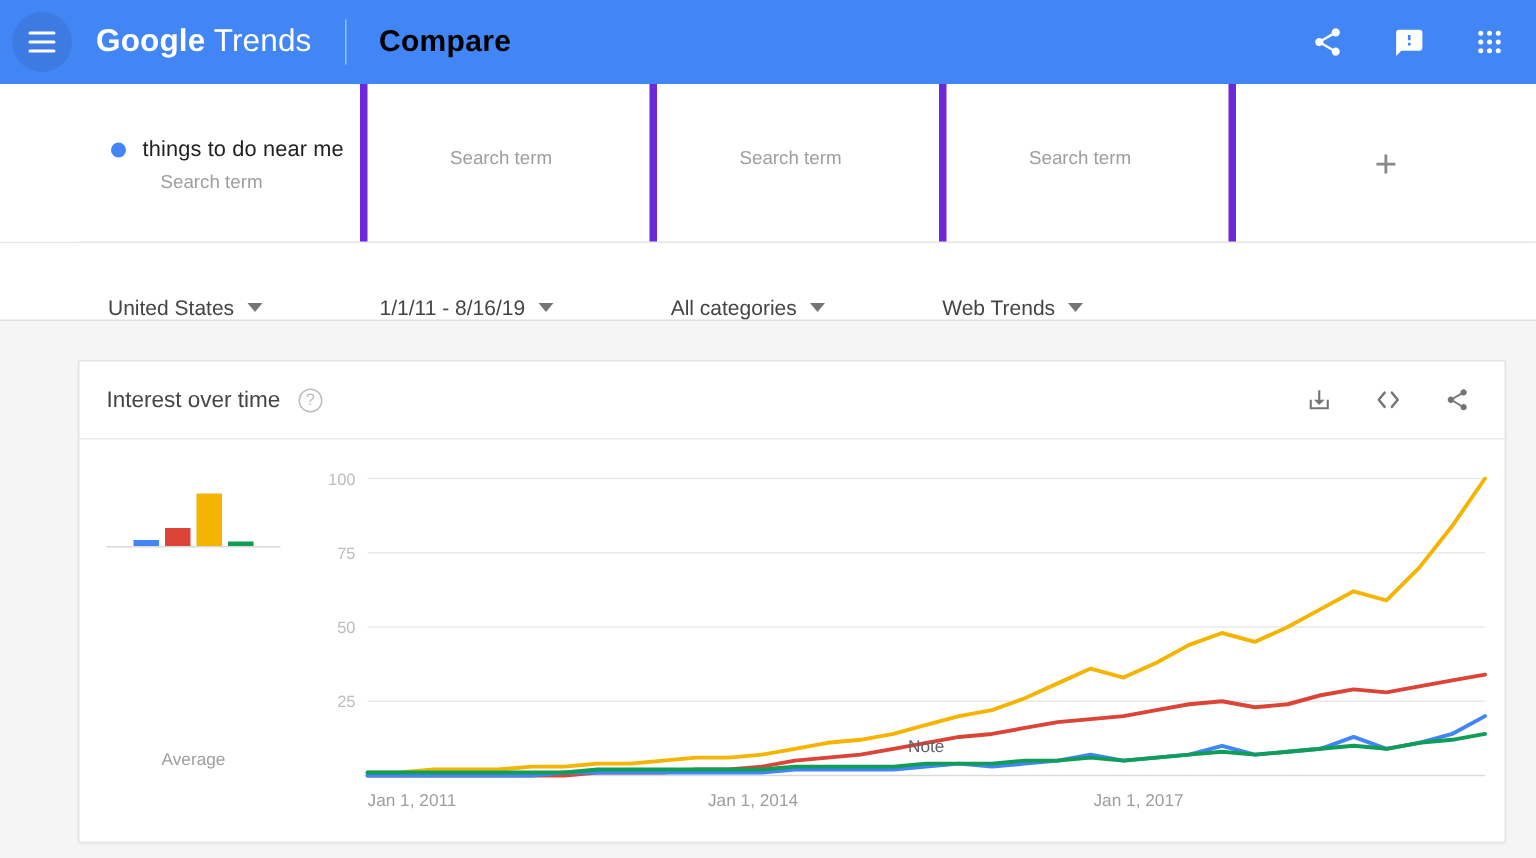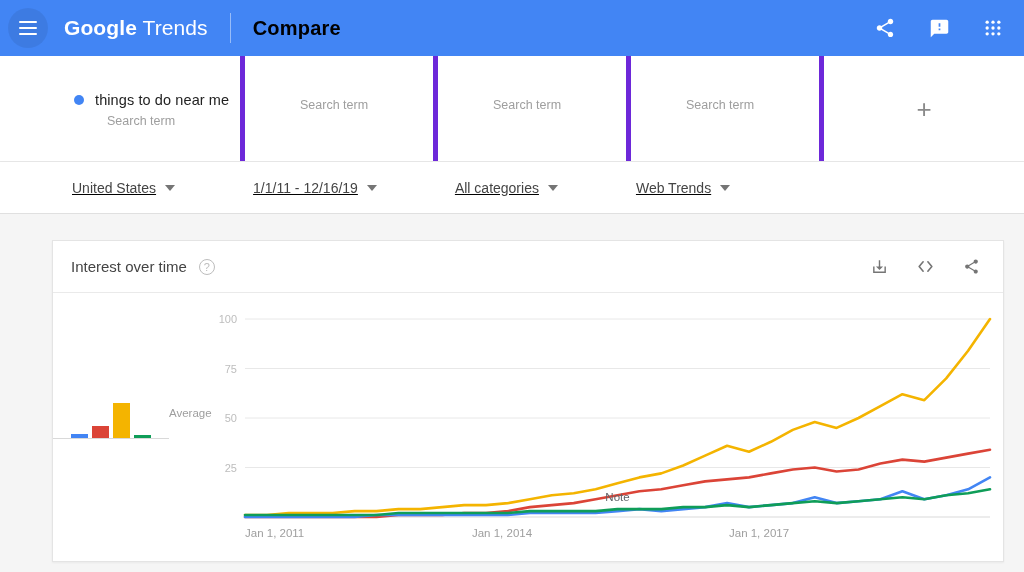--- a/index.html
+++ b/index.html
@@ -53,24 +53,23 @@
   .term-sub { font-size: 12.5px; color: #9e9e9e; margin-top: 6px; margin-left: 33px; }
   .add-card {
     width: 200px; flex: 0 0 200px;
     display: flex; align-items: center; justify-content: center;
     cursor: pointer;
   }
   .plus { color: #8a8a8a; font-size: 26px; line-height: 1; font-weight: 300; }
 
   
   .filters {
-    background: #fff; height: 52px; display: flex; align-items: center;
+    background: #fff; height: 52px; display: flex; align-items: flex-end;
     padding-left: 72px; border-bottom: 1px solid #e0e0e0;
     box-shadow: 0 1px 3px rgba(0,0,0,.06);
-    text-decoration: underline;
   }
   .filter {
     display: flex; align-items: center; gap: 9px;
     margin-right: 78px; cursor: pointer;
   }
   .filter-text { font-size: 14px; color: #444; white-space: nowrap; }
   .caret {
     width: 0; height: 0;
     border-left: 5px solid transparent; border-right: 5px solid transparent;
     border-top: 6px solid #757575;
@@ -94,21 +93,21 @@
     border: 1px solid #bdbdbd; color: #bdbdbd; font-size: 11px;
     display: flex; align-items: center; justify-content: center; cursor: pointer;
   }
   .card-actions { margin-left: auto; display: flex; align-items: center; gap: 26px; }
   .card-actions .icon-btn { width: 20px; height: 20px; }
 
   
   .chart-body { flex: 1; display: flex; padding: 12px 0 0 0; position: relative; }
   .avg-panel {
     width: 152px; flex: 0 0 152px;
-    display: flex; 
+    display: flex; flex-direction: column;
     align-items: center; justify-content: space-between;
     padding-bottom: 48px;
   }
   .avg-bars {
     display: flex; align-items: flex-end; gap: 4px;
     border-bottom: 1px solid #d9d9d9;
     padding: 0 18px; height: 60px;
   }
   .avg-bar { width: 17px; }
   .avg-label { font-size: 11.5px; color: #9e9e9e; margin-top: 8px; }
@@ -185,21 +184,21 @@
     <span class="plus">+</span>
   </div>
 </div>
 
 <div class="filters">
   <div class="filter">
     <span class="filter-text">United States</span>
     <span class="caret"></span>
   </div>
   <div class="filter">
-    <span class="filter-text">1/1/11 - 12/16/19</span>
+    <span class="filter-text">1/1/11 - 8/16/19</span>
     <span class="caret"></span>
   </div>
   <div class="filter">
     <span class="filter-text">All categories</span>
     <span class="caret"></span>
   </div>
   <div class="filter">
     <span class="filter-text">Web Trends</span>
     <span class="caret"></span>
   </div>

